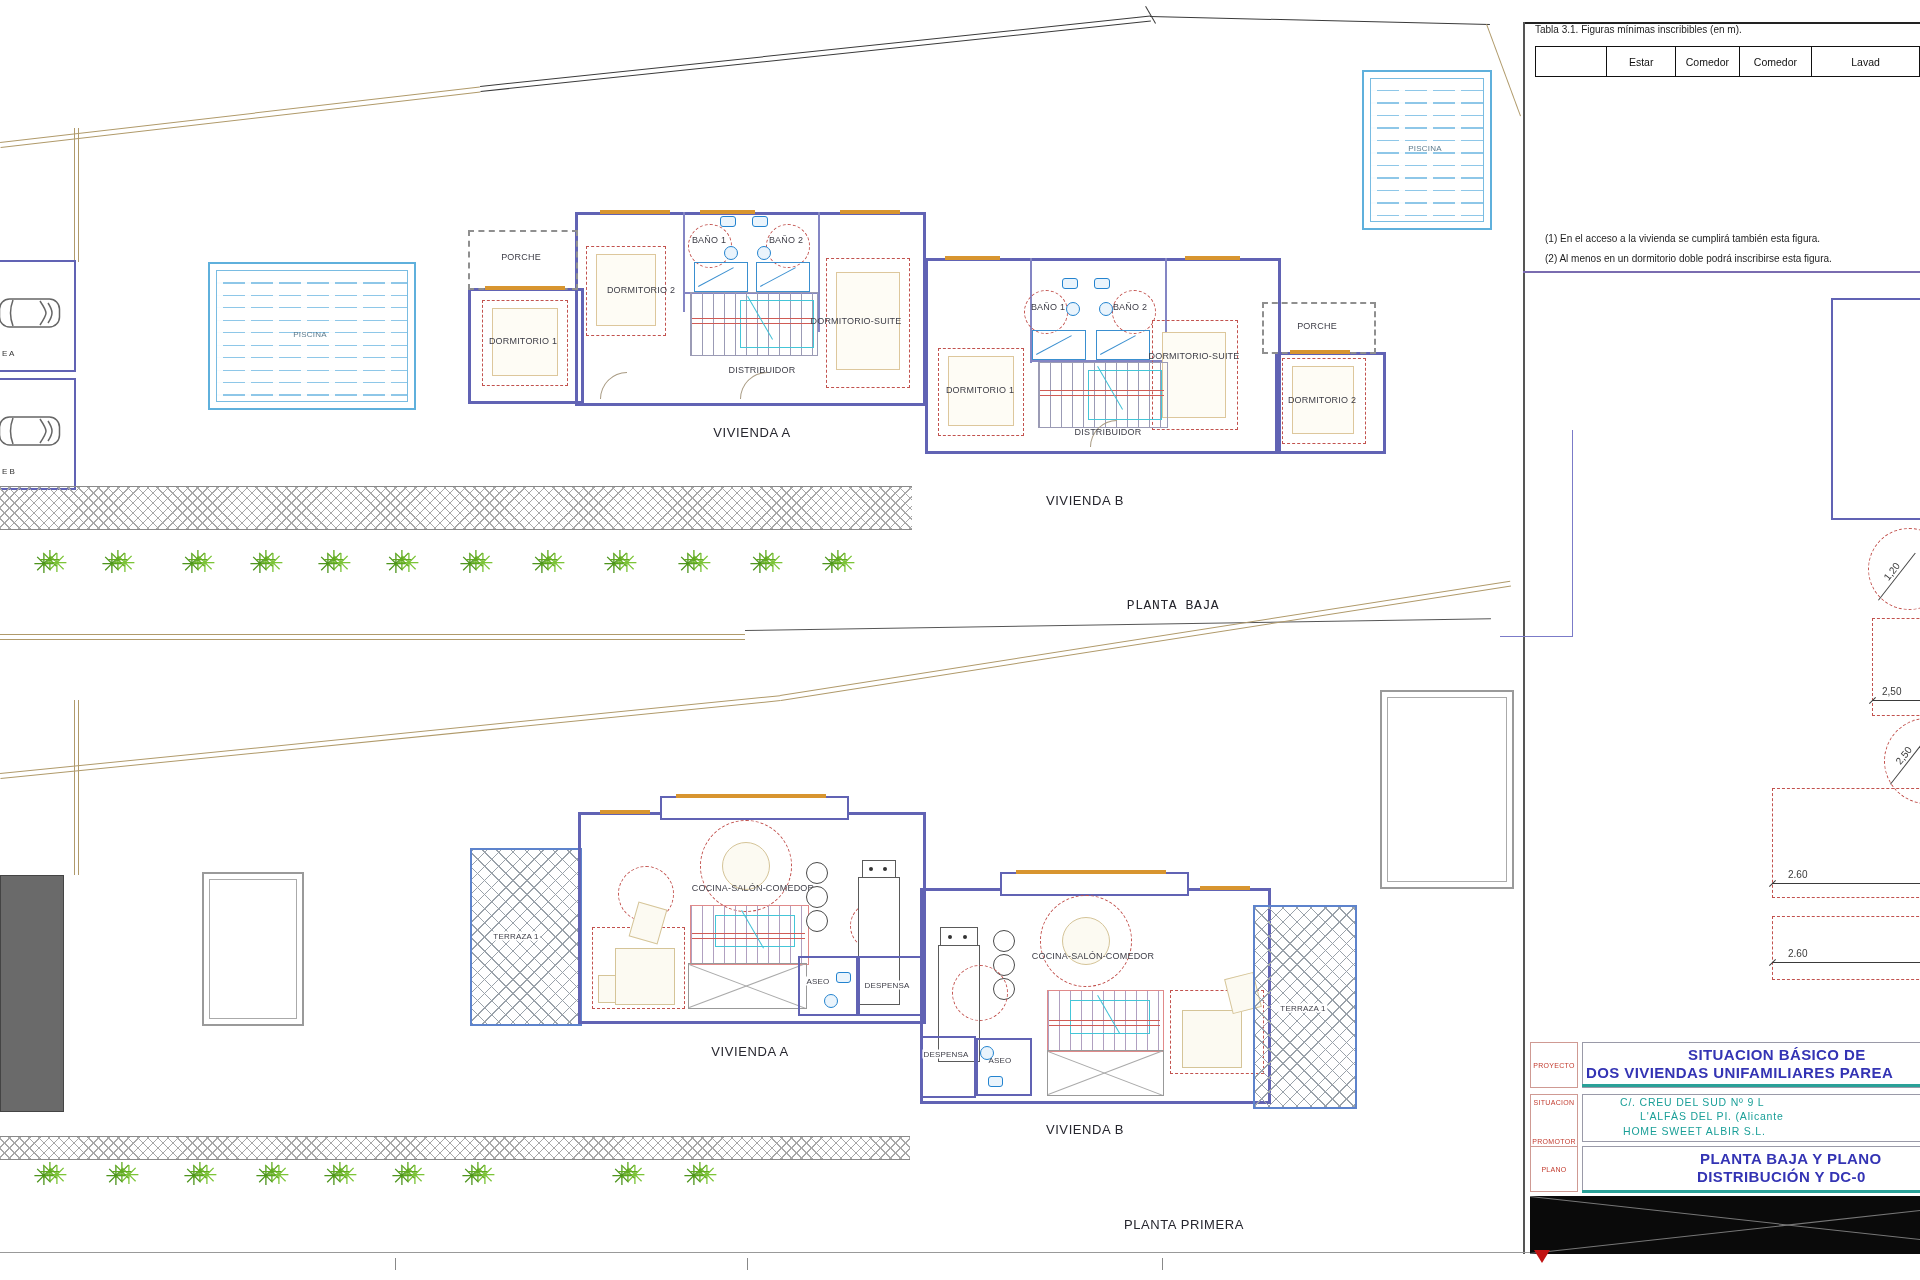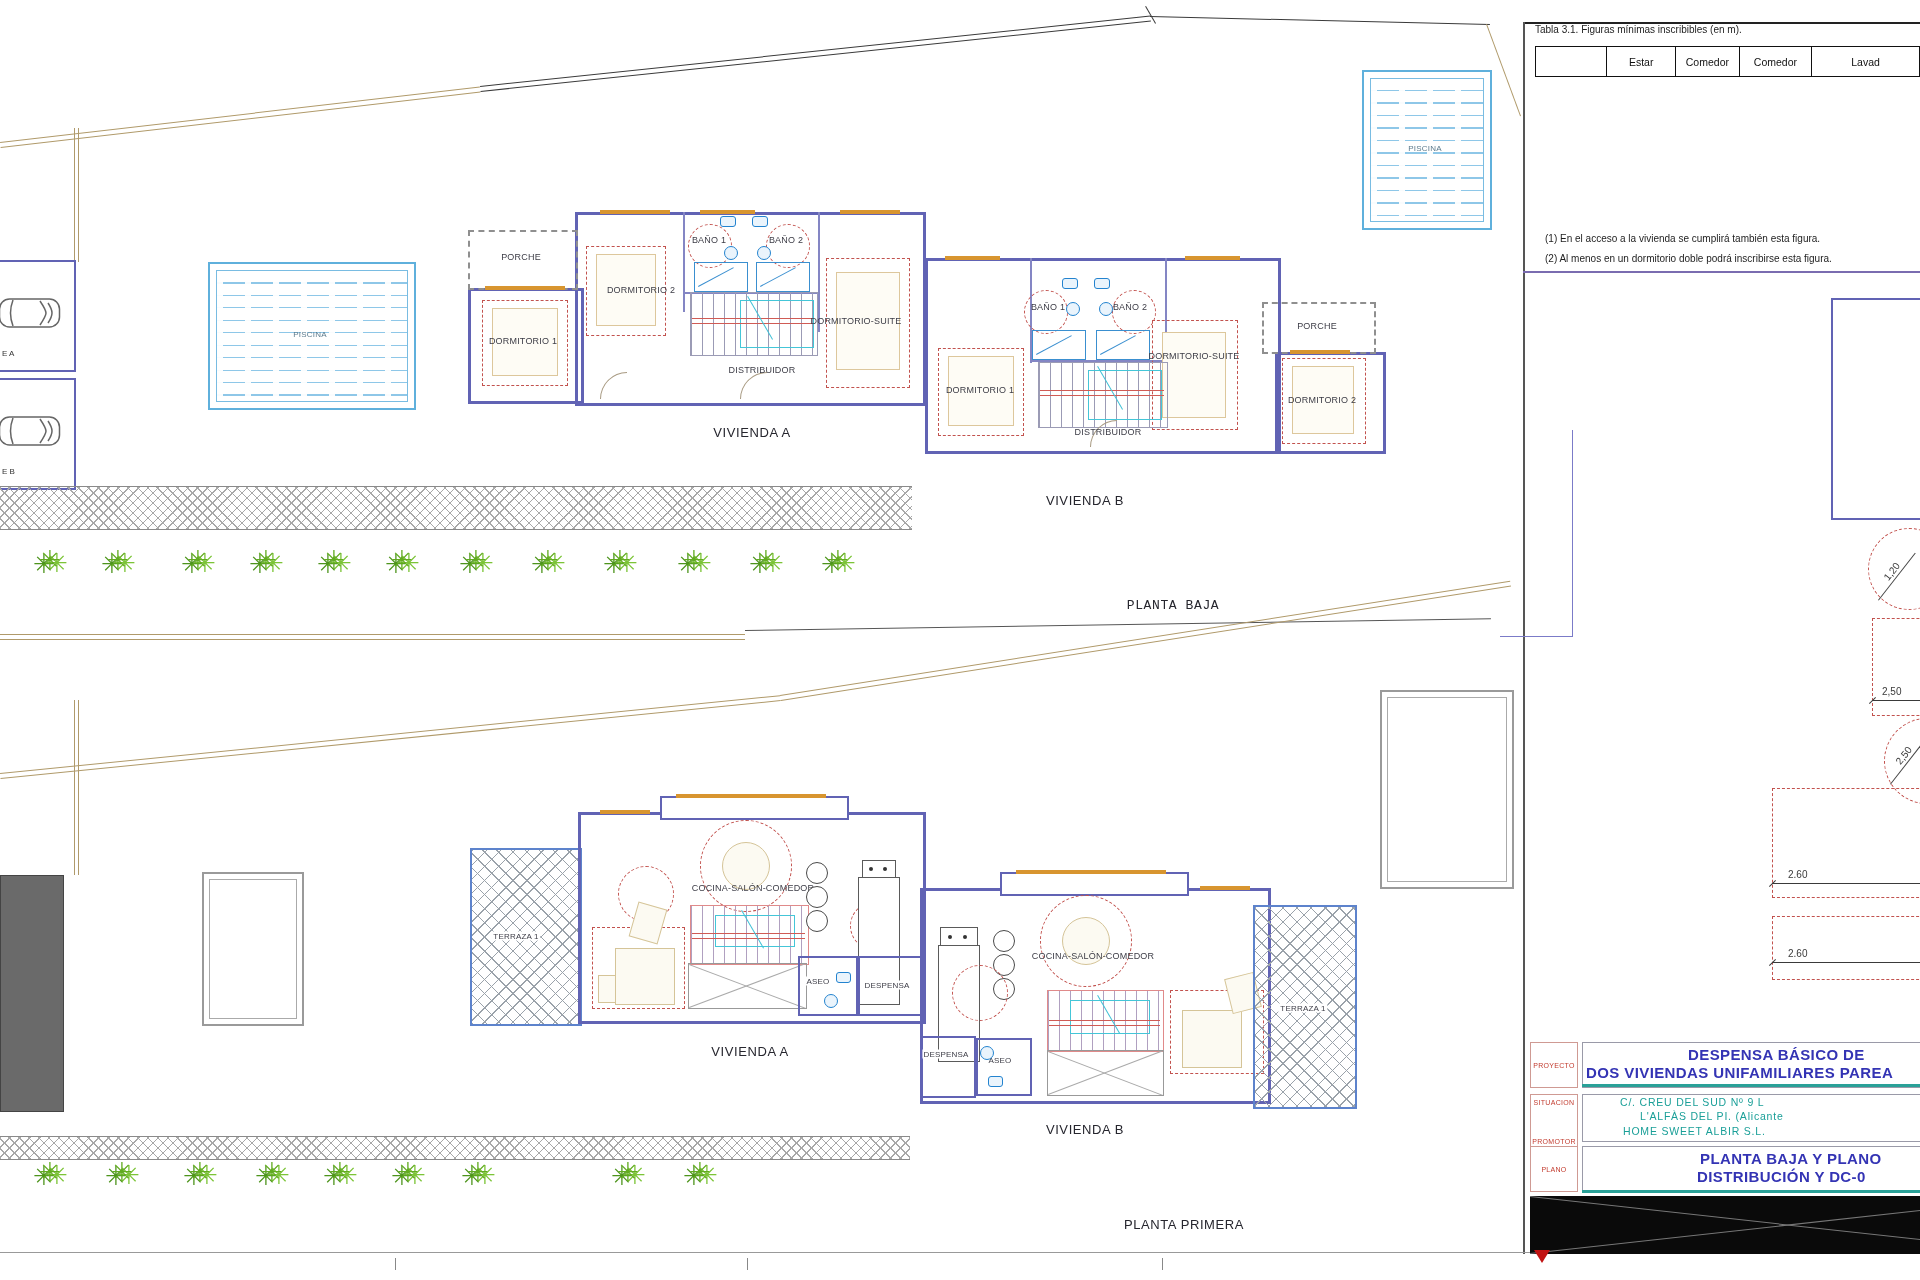--- a/index.html
+++ b/index.html
@@ -328,21 +328,21 @@
 
   <div class="fig" style="left:1772px;top:916px;width:160px;height:62px;"></div>
   <div class="dim" style="left:1772px;top:962px;width:148px;"></div>
   <div class="dimtick" style="left:1768px;top:962px;"></div>
   <span class="dimlbl" style="left:1788px;top:948px;">2.60</span>
 
   <div class="tblabel" style="left:1530px;top:1042px;width:46px;height:44px;">
     <span>PROYECTO</span>
   </div>
   <div class="tbval" style="left:1582px;top:1042px;width:400px;height:44px;"></div>
-  <span class="blue1" style="left:1688px;top:1046px;">DESPENSA BÁSICO DE</span>
+  <span class="blue1" style="left:1688px;top:1046px;">SITUACION BÁSICO DE</span>
   <span class="blue1" style="left:1586px;top:1064px;">DOS VIVIENDAS UNIFAMILIARES PAREA</span>
   <div class="tealbar" style="left:1582px;top:1084px;width:400px;"></div>
 
   <div class="tblabel" style="left:1530px;top:1094px;width:46px;height:46px;flex-direction:column;justify-content:space-between;padding:4px 0;">
     <span>SITUACION</span>
     <span>PROMOTOR</span>
   </div>
   <div class="tbval" style="left:1582px;top:1094px;width:400px;height:46px;"></div>
   <span class="teal1" style="left:1620px;top:1096px;">C/. CREU DEL SUD Nº 9 L</span>
   <span class="teal1" style="left:1640px;top:1110px;">L'ALFÀS DEL PI. (Alicante</span>

